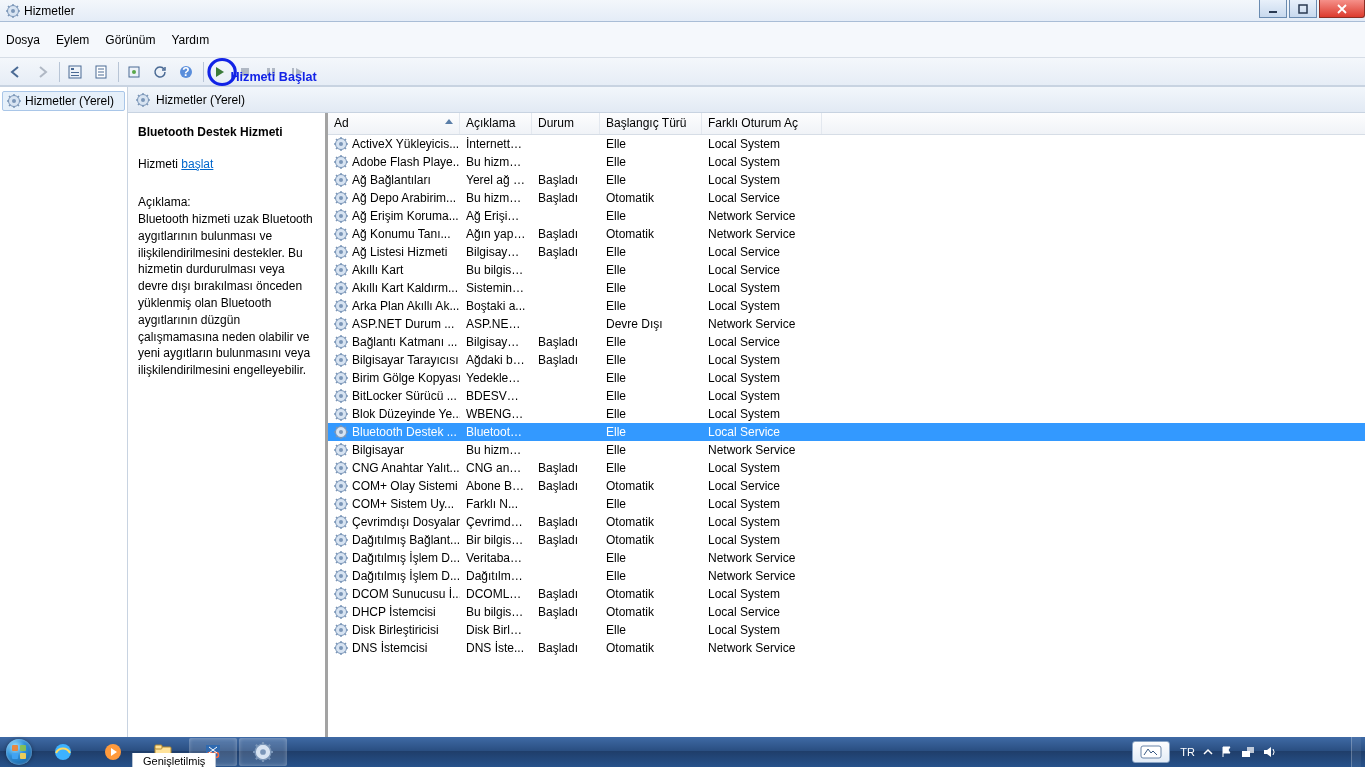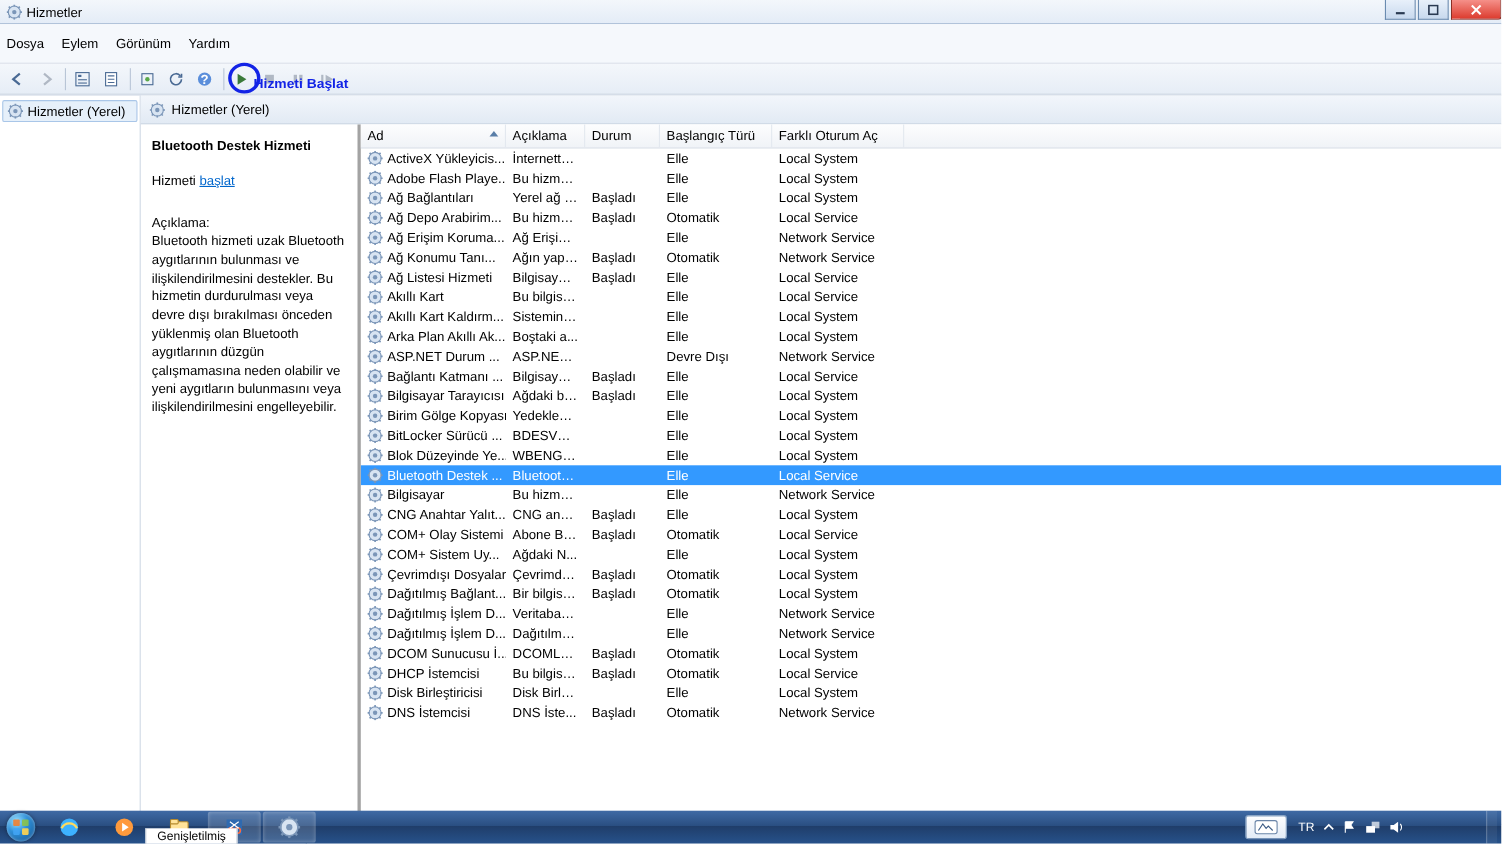--- a/index.html
+++ b/index.html
@@ -470,21 +470,21 @@
               <div class="c c3">Otomatik</div>
               <div class="c c4">Local Service</div>
             </div>
             <div class="row">
               <div class="c c0 name">
                 <svg class="gear" viewBox="0 0 14 14">
                   <use href="#gear-g"></use>
                 </svg>
                 <span>COM+ Sistem Uy...</span>
               </div>
-              <div class="c c1">Ağdaki N...</div>
+              <div class="c c1">Farklı N...</div>
               <div class="c c2"></div>
               <div class="c c3">Elle</div>
               <div class="c c4">Local System</div>
             </div>
             <div class="row">
               <div class="c c0 name">
                 <svg class="gear" viewBox="0 0 14 14">
                   <use href="#gear-g"></use>
                 </svg>
                 <span>Çevrimdışı Dosyalar</span>

